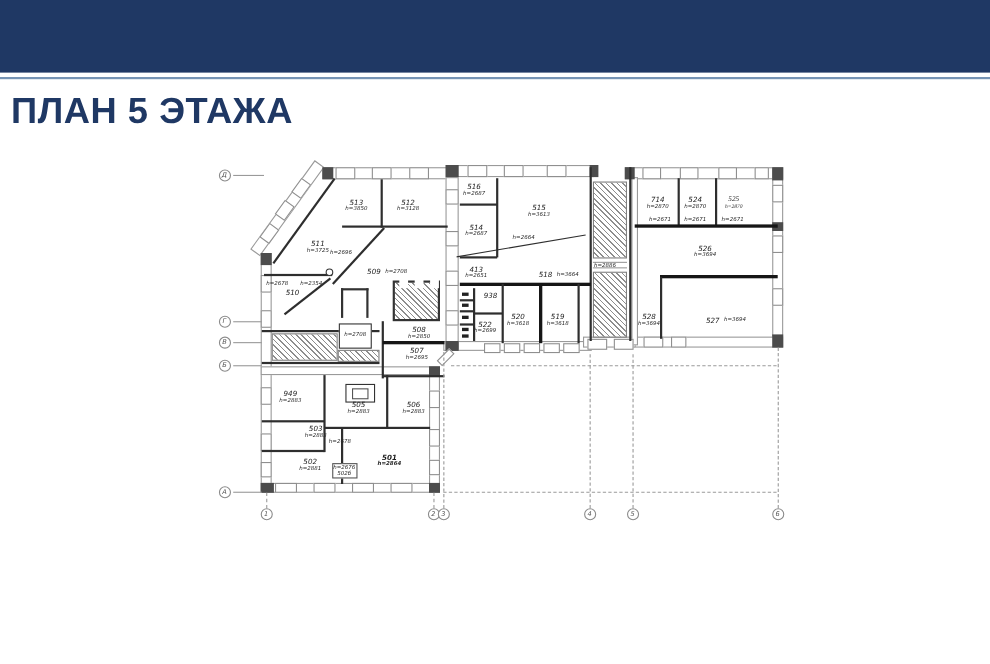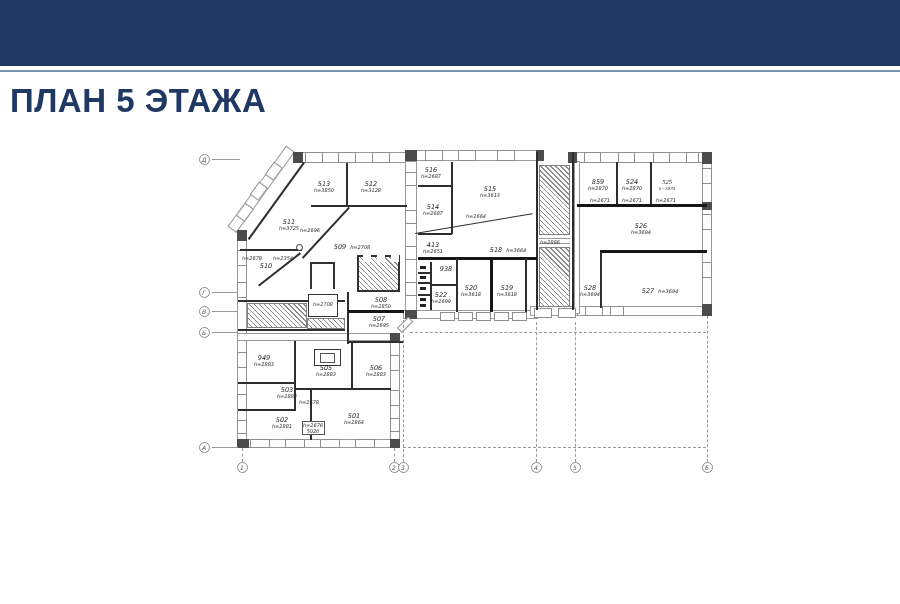--- a/index.html
+++ b/index.html
@@ -234,21 +234,21 @@
     </div>
     <div class="abs lbl" style="left: 507px; top: 285px;">
       <span class="num">519</span>
       <span class="hh">h=3618</span>
     </div>
     <div class="abs lbl" style="left: 441px; top: 292px;">
       <span class="num">522</span>
       <span class="hh">h=2699</span>
     </div>
     <div class="abs lbl" style="left: 598px; top: 179px;">
-      <span class="num">859</span>
+      <span class="num">714</span>
       <span class="hh">h=2870</span>
     </div>
     <div class="abs lbl" style="left: 632px; top: 179px; font-style: italic;">
       <span class="num">524</span>
       <span class="hh">h=2870</span>
     </div>
     <div class="abs lbl" style="left: 667px; top: 179px; font-family: Liberation Serif, serif;">
       <span class="num">525</span>
       <span class="hh">h=2870</span>
     </div>
@@ -282,21 +282,21 @@
       <span class="hh">h=2883</span>
     </div>
     <div class="abs lbl" style="left: 267px; top: 387px; margin-left: 20px;">
       <span class="num">503</span>
       <span class="hh">h=2883</span>
     </div>
     <div class="abs lbl" style="left: 282px; top: 417px;">
       <span class="num">502</span>
       <span class="hh">h=2881</span>
     </div>
-    <div class="abs lbl" style="left: 354px; top: 413px;">
+    <div class="abs lbl" style="left: 354px; top: 413px; font-weight: bold;">
       <span class="num">501</span>
       <span class="hh">h=2864</span>
     </div>
     <div class="abs lbl" style="left: 252px; top: 256px;">
       <span class="hh">h=2678</span>
     </div>
     <div class="abs lbl" style="left: 283px; top: 256px;">
       <span class="hh">h=2354</span>
     </div>
     <div class="abs lbl" style="left: 310px; top: 228px;">

